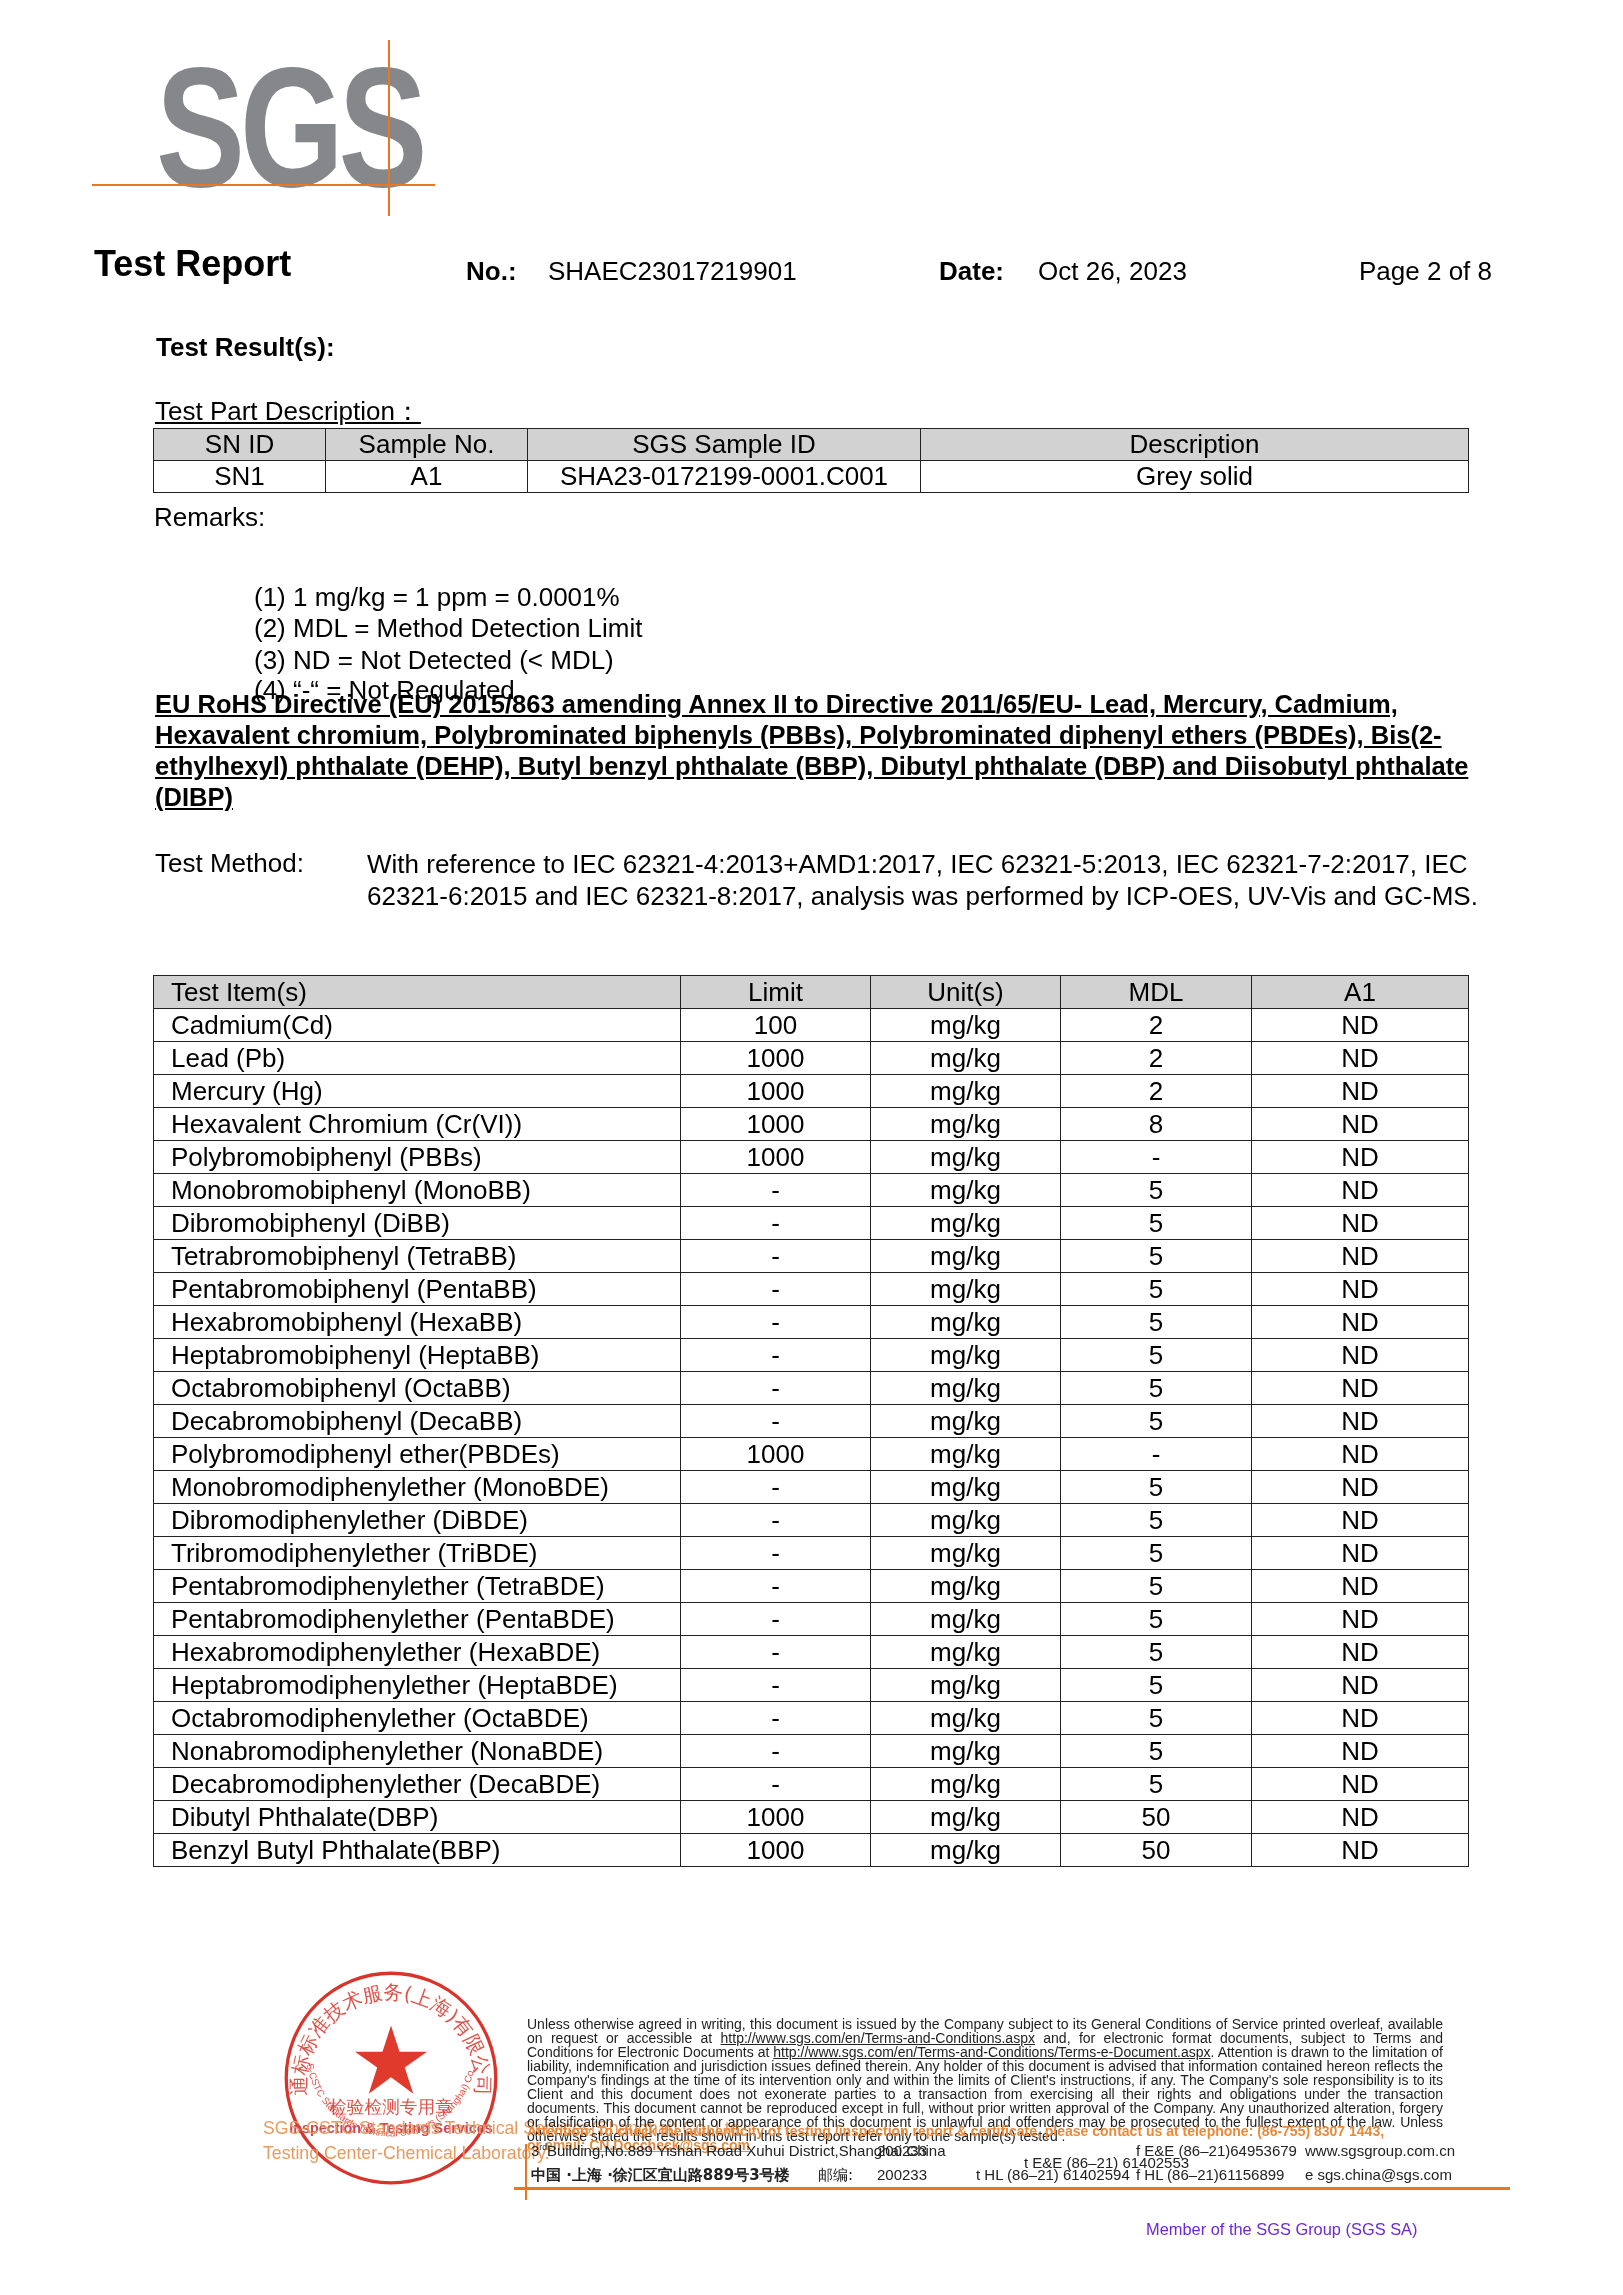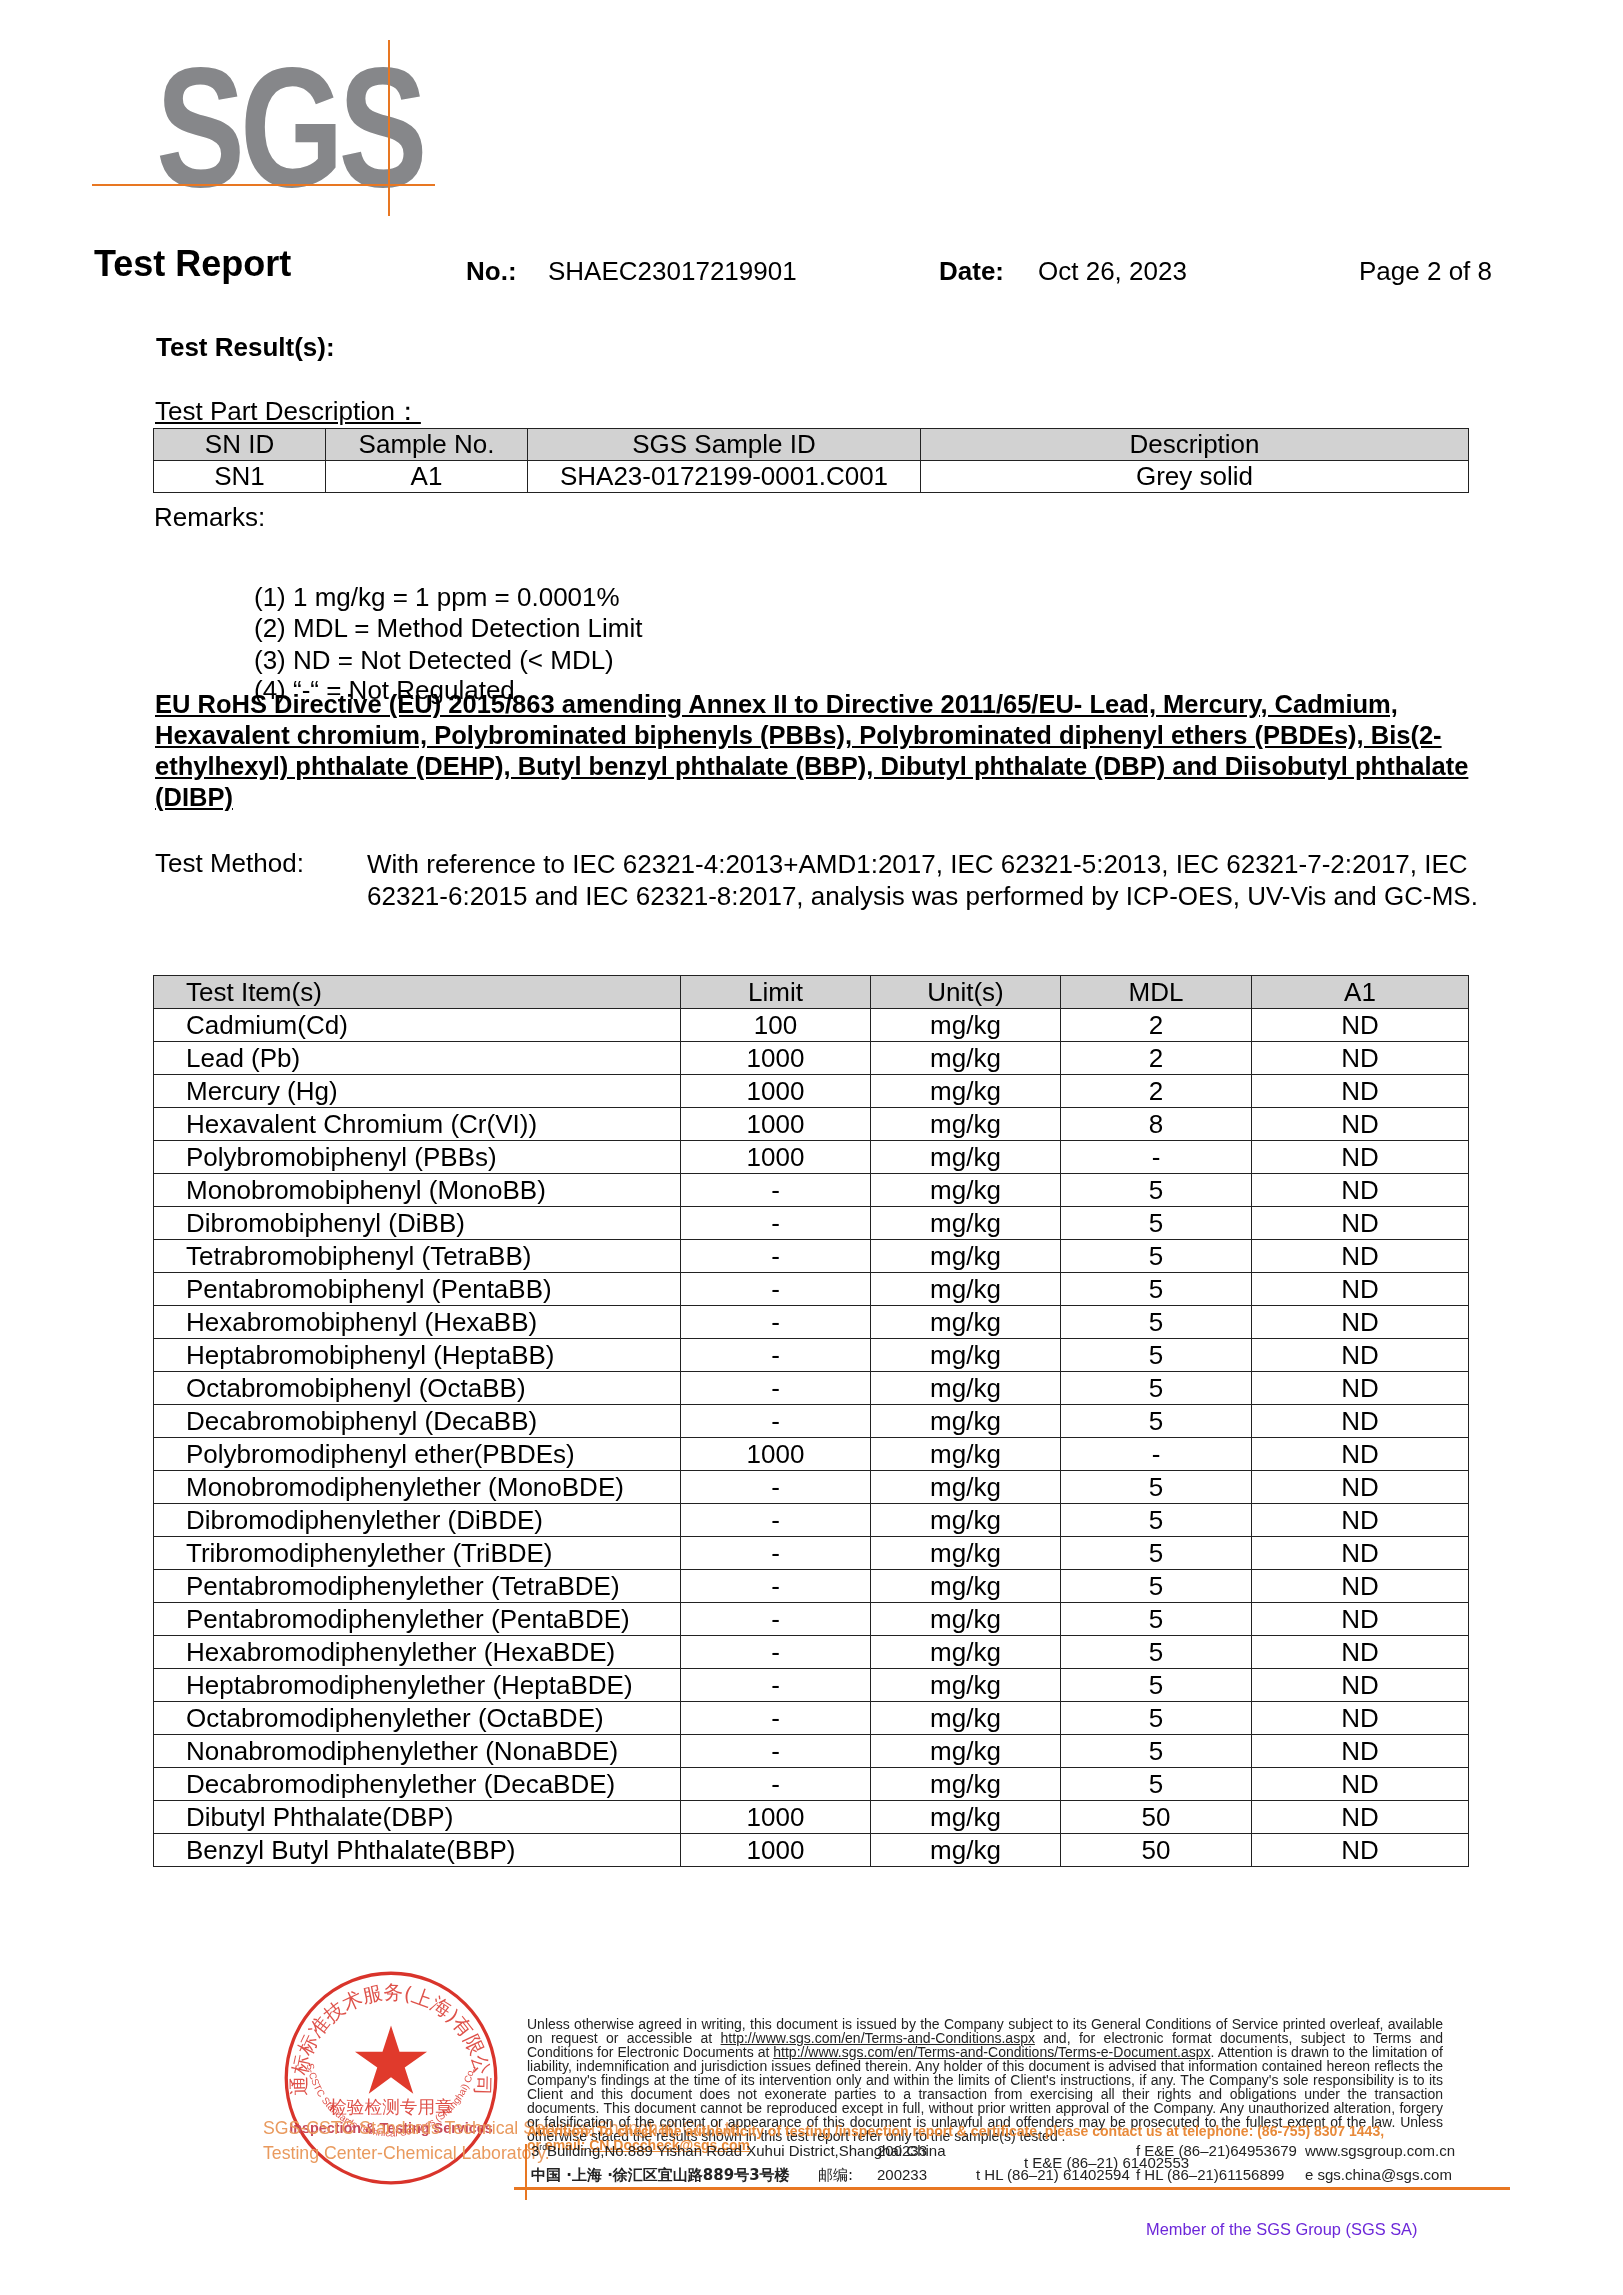--- a/index.html
+++ b/index.html
@@ -36,21 +36,21 @@
                line-height: 31px; text-decoration: underline; white-space: normal; }
 
   .method-label { left: 155px; top: 848px; font-size: 26px; }
   .method-text { left: 367px; top: 848px; width: 1125px; font-size: 26px; line-height: 32px; white-space: normal; }
 
   
   .results-table { left: 153px; top: 975px; width: 1316px; }
   .results-table th, .results-table td { border: 1.3px solid #222; height: 32px; padding: 0;
         font-size: 26px; font-weight: normal; line-height: 30px; text-align: center; }
   .results-table th { background: #d2d2d2; }
-  .results-table .item { text-align: left; padding-left: 32px; }
+  .results-table .item { text-align: left; padding-left: 17px; }
 
   
   .seal { position: absolute; left: 281px; top: 1968px; width: 220px; height: 220px; }
   .lab-line { font-size: 17.7px; color: #e99a5e; left: 263px; }
   .disclaimer { left: 527px; top: 1982px; width: 916px; font-size: 14px; line-height: 14px;
                 color: #222; white-space: normal; text-align: justify; margin-top: 35px; }
   .disclaimer a, .link { color: #222; text-decoration: underline; }
   .attention { left: 527px; top: 2123px; font-size: 14px; font-weight: bold; color: #e88a3a; }
   .email-line { left: 527px; top: 2137px; font-size: 14px; font-weight: bold; color: #e88a3a; }
   .email-line span.mail { text-decoration: underline; }

